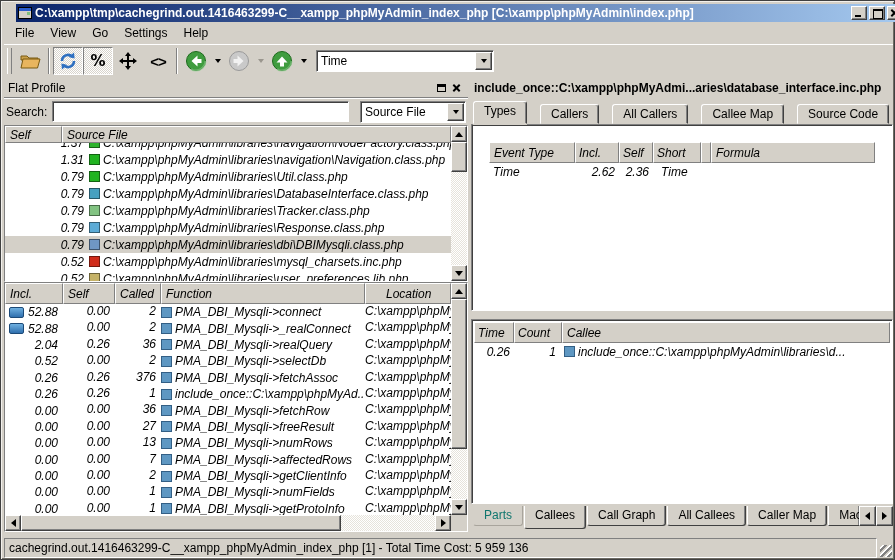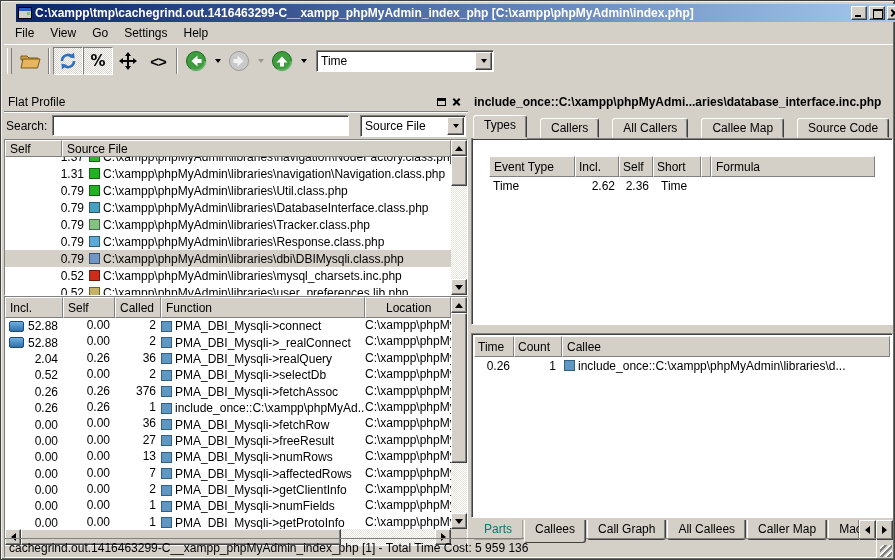--- a/index.html
+++ b/index.html
@@ -52,21 +52,21 @@
 
   .combo { margin-left:6px; width:178px; height:22px; background:#fff;
     border:1px solid; border-color:#808080 #fff #fff #808080;
     box-shadow:inset 1px 1px 0 #404040; display:flex; align-items:center; }
   .combo .val { flex:1; padding:0 4px; font-size:12px; }
   .combo-btn { width:17px; height:18px; margin-right:1px; background:#d4d0c8;
     border:1px solid; border-color:#fff #404040 #404040 #fff;
     box-shadow:inset -1px -1px 0 #808080; display:flex; align-items:center; justify-content:center; }
 
   
-  .main { position:absolute; left:3px; top:90px; width:889px; height:456px; }
+  .main { position:absolute; left:3px; top:76px; width:889px; height:456px; }
 
   
   .left-dock { position:absolute; left:0; top:2px; width:464px; height:453px; }
   .dock-title { position:absolute; left:0; top:0; width:100%; height:19px;
     display:flex; align-items:center; padding:0 4px; border-bottom:1px solid #808080;
     box-shadow:0 1px 0 #fff; }
   .dock-title .dt-label { flex:1; }
   .dock-btn { width:15px; height:14px; display:flex; align-items:center; justify-content:center; position:relative; }
   .float-glyph { width:9px; height:8px; border:1px solid #000; border-top:3px solid #000; }
   .x-glyph::before, .x-glyph::after { content:""; position:absolute; left:3px; top:6px; width:9px; height:2px; background:#000; }
@@ -74,21 +74,21 @@
   .x-glyph::after { transform:rotate(-45deg); }
 
   .search-row { position:absolute; left:0; top:19px; width:100%; height:27px;
     display:flex; align-items:center; padding:0 2px; gap:5px; }
   .search-input { flex:1; height:21px; background:#fff; border:1px solid;
     border-color:#808080 #fff #fff #808080; box-shadow:inset 1px 1px 0 #404040;
     font-family:"Liberation Sans",sans-serif; font-size:12px; padding:0 3px; outline:none; }
   .group-combo { width:106px; }
 
   .panel-sunken { background:#fff; border:1px solid; border-color:#808080 #fff #fff #808080;
-    box-shadow:inset 1px 1px 0 #404040; }
+    box-shadow:inset 1px 1px 0 #404040;font-style:italic; }
 
   .toplist { position:absolute; left:0; top:46px; width:464px; height:157px; }
   .toplist-inner { position:absolute; inset:0; display:flex; }
   .toplist-content { flex:1; overflow:hidden; display:flex; flex-direction:column; }
   .hdr-row { display:flex; height:17px; flex:0 0 auto; background:#d4d0c8; }
   .hdr-cell { background:#d4d0c8; border:1px solid; border-color:#fff #808080 #808080 #fff;
     padding:0 4px; display:flex; align-items:center; height:100%; white-space:nowrap; overflow:hidden; }
   .list-body { flex:1; overflow:hidden; background:#fff; }
 
   .trow { display:flex; align-items:center; height:17px; white-space:nowrap; }

